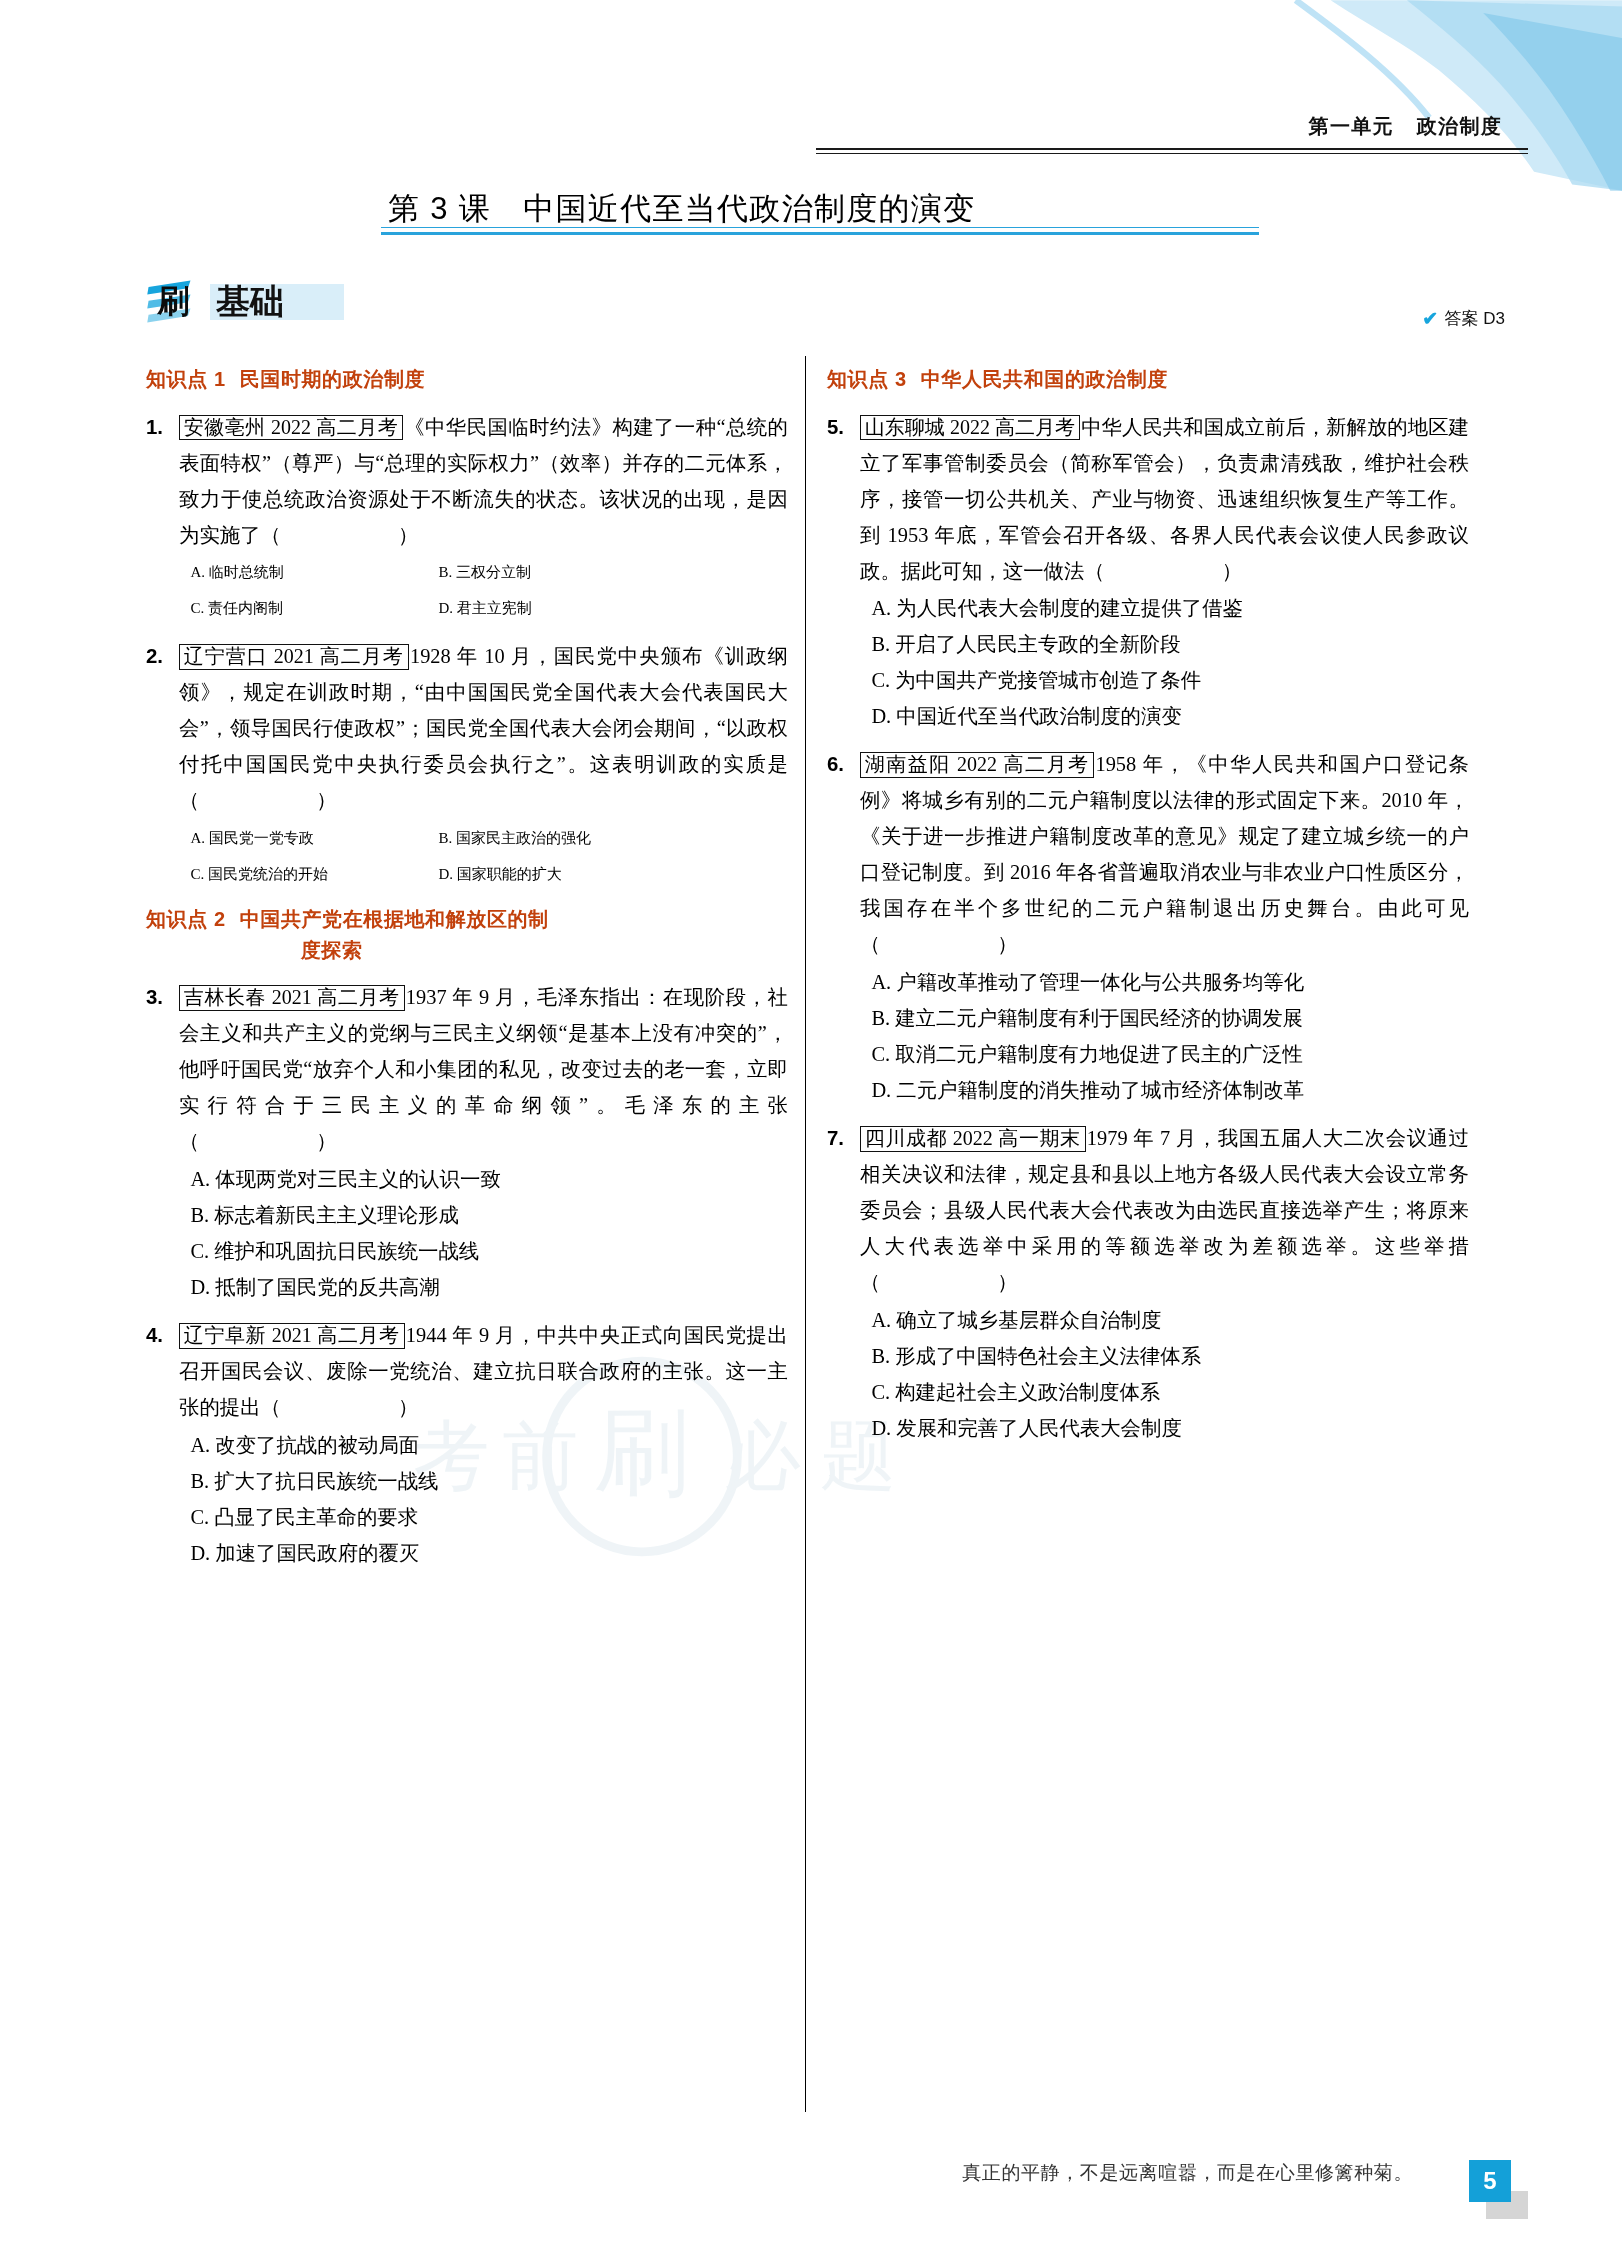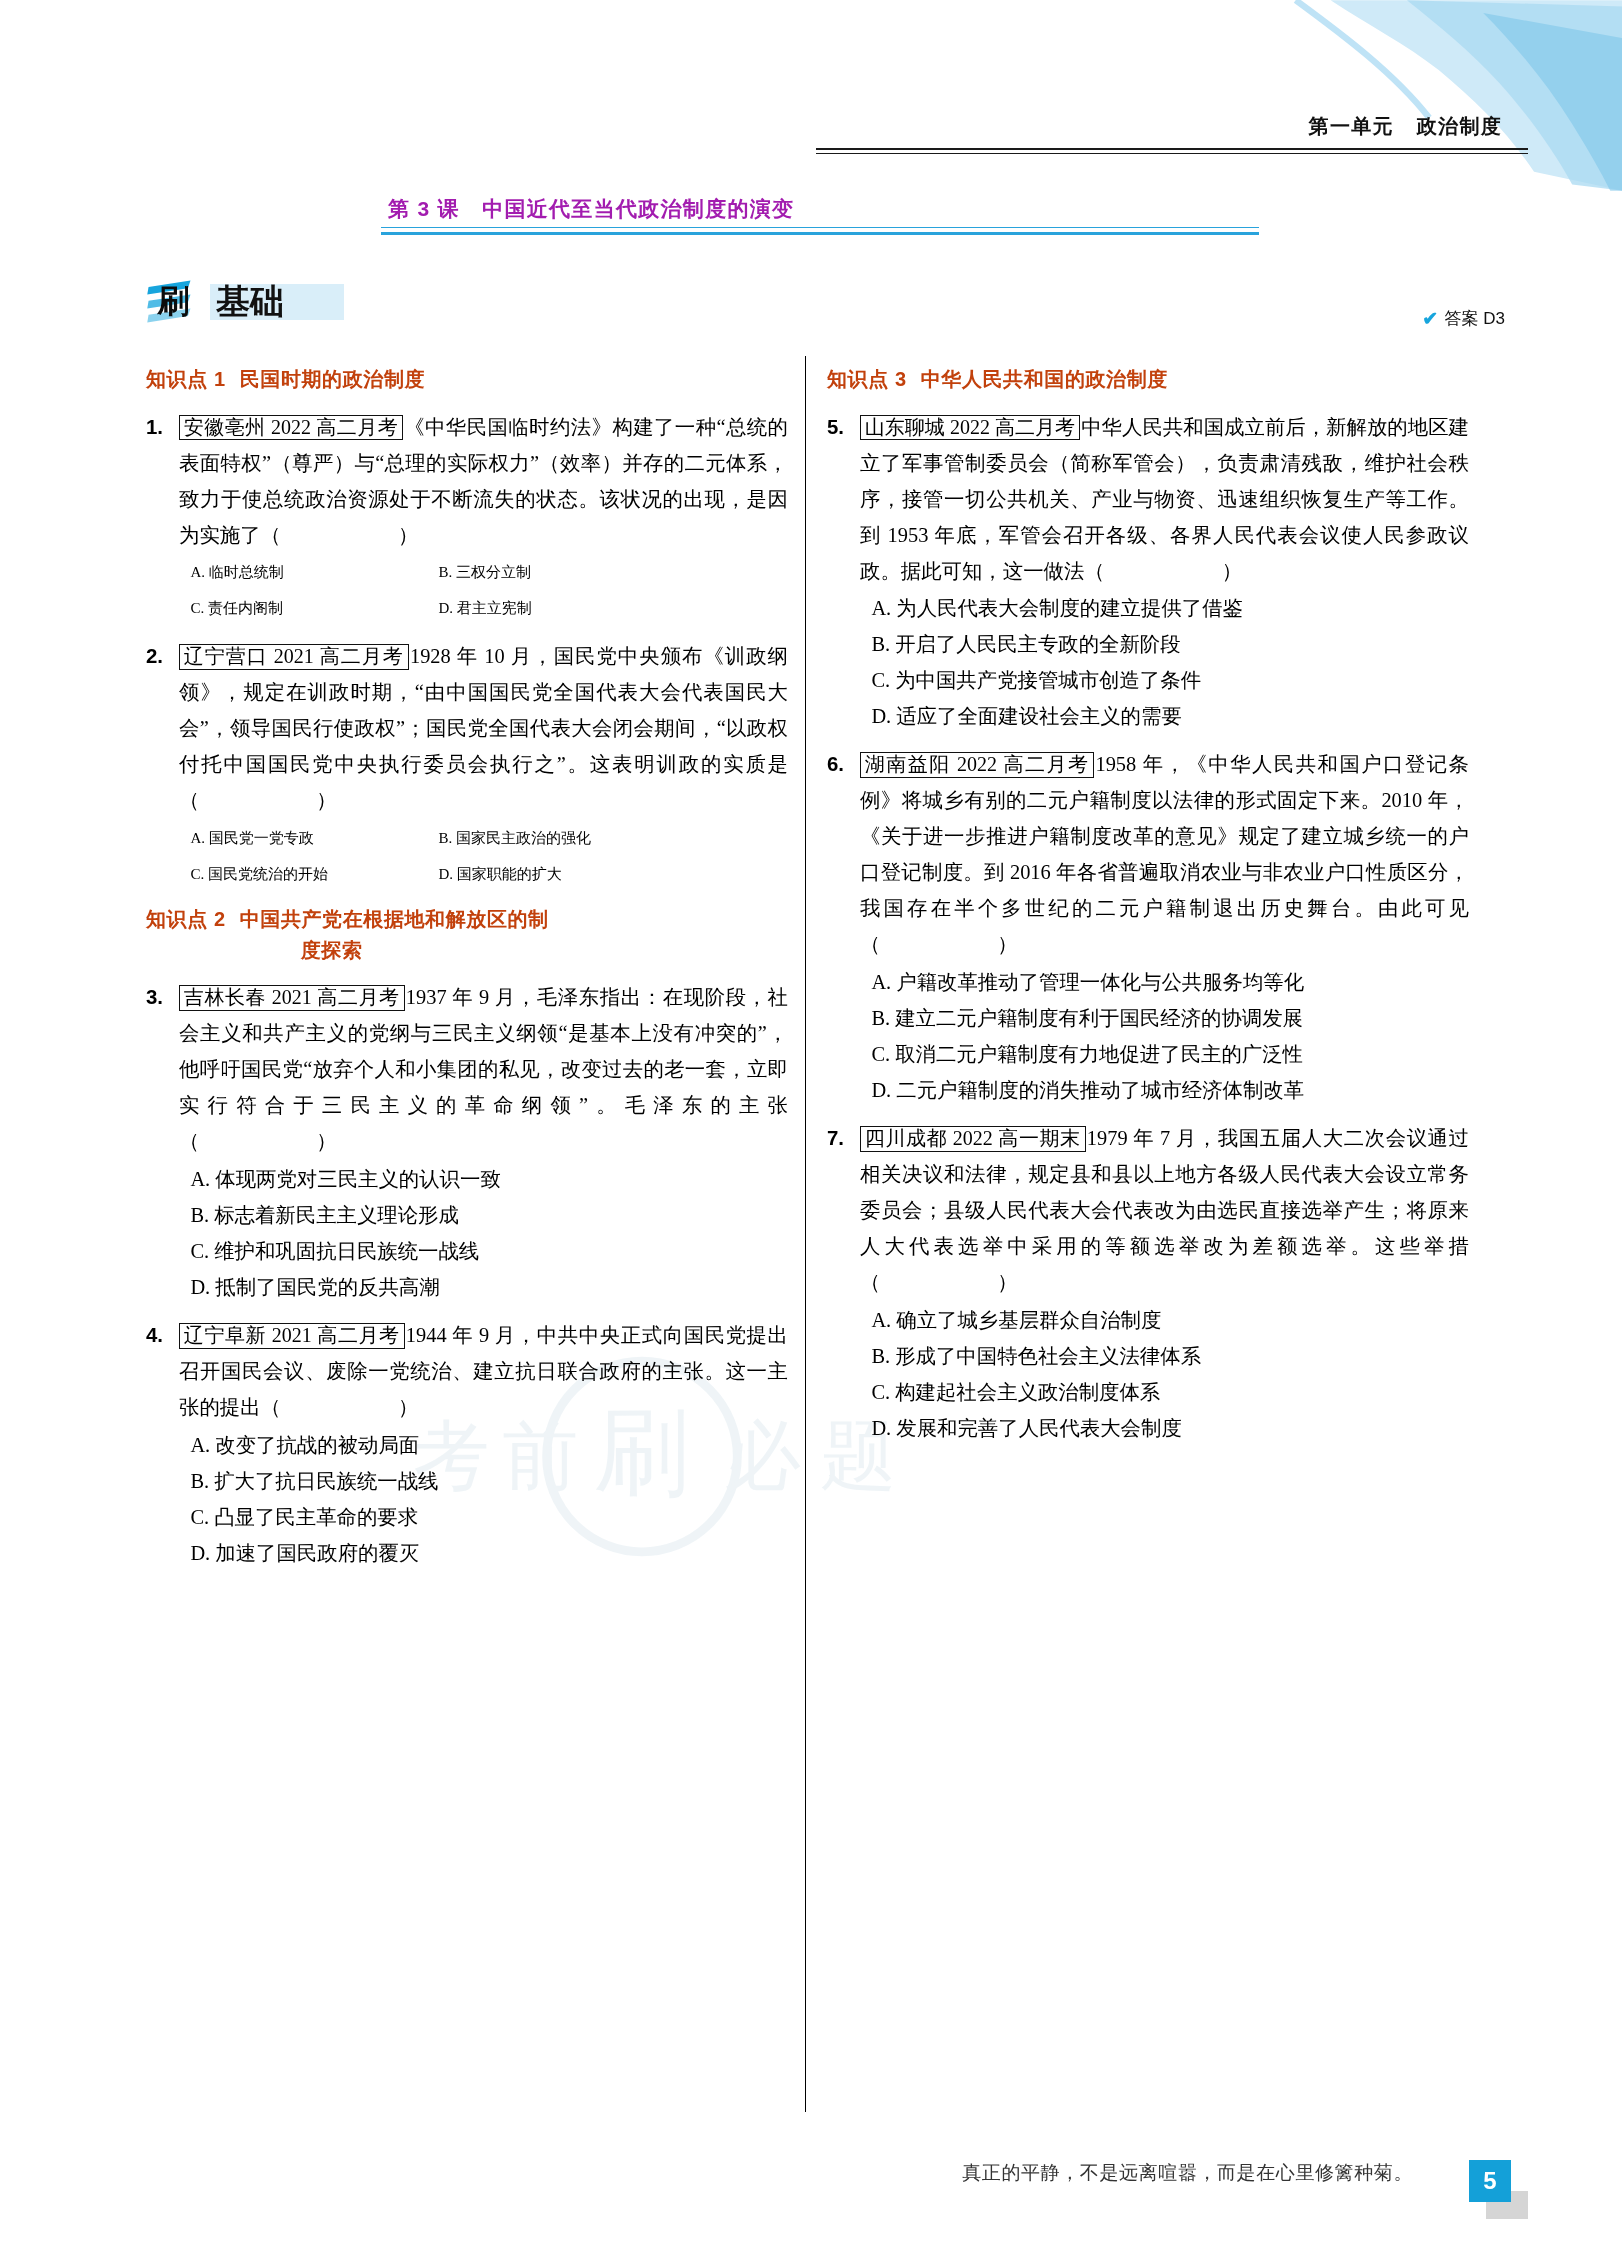--- a/index.html
+++ b/index.html
@@ -63,23 +63,23 @@
   
   .lesson-title-wrap {
     position: absolute;
     top: 181px;
     left: 356px;
     width: 903px;
     height: 55px;
   }
   .lesson-title {
     font-family: "Liberation Sans", sans-serif;
-    font-weight: 700;
-    font-size: 21px;
-    color: #a21caf;
+    font-weight: 400;
+    font-size: 31px;
+    color: #000000;
     letter-spacing: 1.3px;
     white-space: nowrap;
     position: relative;
     z-index: 2;
     padding-left: 32px;
     line-height: 55px;
   }
   .title-underline {
     position: absolute;
     left: 25.4px;
@@ -426,21 +426,21 @@
       <span class="kp-title">中华人民共和国的政治制度</span>
     </div>
 
     <div class="q">
       <span class="q-num">5.</span>
       <span class="src">山东聊城 2022 高二月考</span><span class="q-body">中华人民共和国成立前后，新解放的地区建立了军事管制委员会（简称军管会），负责肃清残敌，维护社会秩序，接管一切公共机关、产业与物资、迅速组织恢复生产等工作。到 1953 年底，军管会召开各级、各界人民代表会议使人民参政议政。据此可知，这一做法</span><span class="paren">（　　）</span>
       <div class="opts">
         <div class="opt">A. 为人民代表大会制度的建立提供了借鉴</div>
         <div class="opt">B. 开启了人民民主专政的全新阶段</div>
         <div class="opt">C. 为中国共产党接管城市创造了条件</div>
-        <div class="opt">D. 适应了全面建设社会主义的需要</div>
+        <div class="opt">D. 中国近代至当代政治制度的演变</div>
       </div>
     </div>
 
     <div class="q">
       <span class="q-num">6.</span>
       <span class="src">湖南益阳 2022 高二月考</span><span class="q-body">1958 年，《中华人民共和国户口登记条例》将城乡有别的二元户籍制度以法律的形式固定下来。2010 年，《关于进一步推进户籍制度改革的意见》规定了建立城乡统一的户口登记制度。到 2016 年各省普遍取消农业与非农业户口性质区分，我国存在半个多世纪的二元户籍制退出历史舞台。由此可见</span><span class="paren">（　　）</span>
       <div class="opts">
         <div class="opt">A. 户籍改革推动了管理一体化与公共服务均等化</div>
         <div class="opt">B. 建立二元户籍制度有利于国民经济的协调发展</div>
         <div class="opt">C. 取消二元户籍制度有力地促进了民主的广泛性</div>

